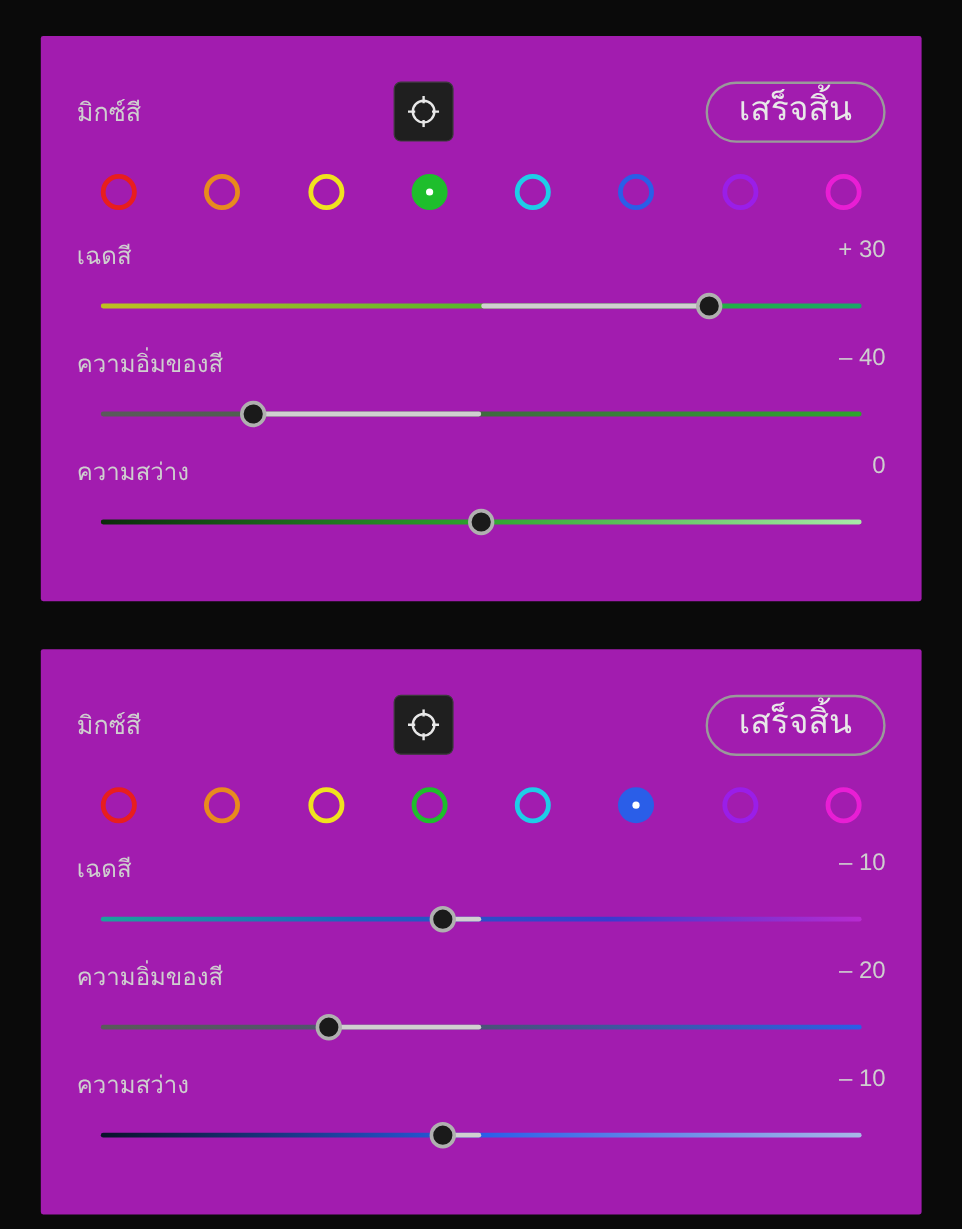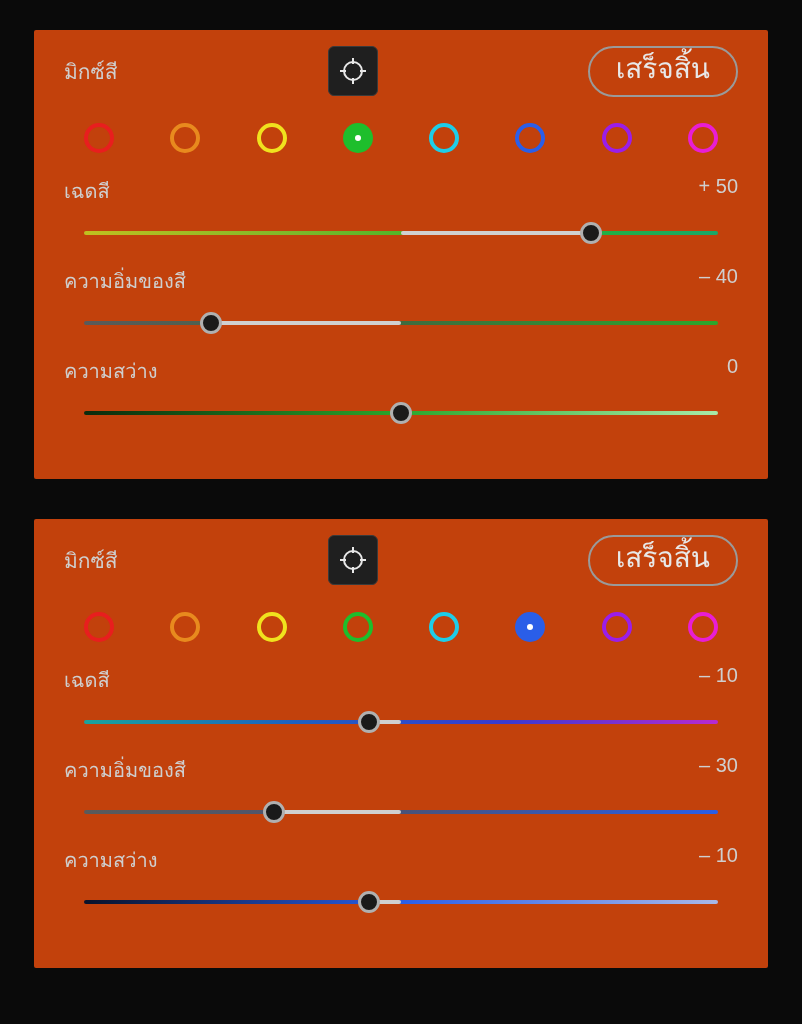--- a/index.html
+++ b/index.html
@@ -10,23 +10,23 @@
     color: #d0d0d0;
     width: 802px;
   }
   .page {
     padding: 30px 34px;
     display: flex;
     flex-direction: column;
     gap: 40px;
   }
   .panel {
-    background: #c2410c;
+    background: #a21caf;
     border-radius: 2px;
-    padding: 16px 30px 34px 30px;
+    padding: 38px 30px 34px 30px;
   }
   .panel-header {
     display: flex;
     align-items: center;
     justify-content: space-between;
     margin-bottom: 26px;
   }
   .panel-title {
     font-size: 21px;
     color: #cfcfcf;
@@ -157,21 +157,21 @@
           <div class="dot"></div>
         </div>
         <div class="swatch ring" style="--c: #1ecde8;"></div>
         <div class="swatch ring" style="--c: #2a5ee8;"></div>
         <div class="swatch ring" style="--c: #9a1ee8;"></div>
         <div class="swatch ring" style="--c: #e81ed4;"></div>
       </div>
       <div class="slider-row">
         <div class="slider-head">
           <span>เฉดสี</span>
-          <span>+ 50</span>
+          <span>+ 30</span>
         </div>
         <div class="slider-track-wrap">
           <div class="slider-track" style="background: linear-gradient(90deg, rgb(192, 192, 32), rgb(125, 184, 42), rgb(40, 180, 40), rgb(26, 168, 104));"></div>
           <div class="slider-fill" style="left: calc(50% + 0px); width: calc(30% - 12px);"></div>
           <div class="slider-thumb" style="left: calc(80% - 12px);"></div>
         </div>
       </div>
       <div class="slider-row">
         <div class="slider-head">
           <span>ความอิ่มของสี</span>
@@ -227,21 +227,21 @@
         </div>
         <div class="slider-track-wrap">
           <div class="slider-track" style="background: linear-gradient(90deg, rgb(26, 163, 156), rgb(30, 96, 192), rgb(58, 58, 208), rgb(184, 42, 208));"></div>
           <div class="slider-fill" style="left: calc(45% + 2px); width: calc(5% - 2px);"></div>
           <div class="slider-thumb" style="left: calc(45% + 2px);"></div>
         </div>
       </div>
       <div class="slider-row">
         <div class="slider-head">
           <span>ความอิ่มของสี</span>
-          <span>– 30</span>
+          <span>– 20</span>
         </div>
         <div class="slider-track-wrap">
           <div class="slider-track" style="background: linear-gradient(90deg, rgb(90, 90, 90), rgb(74, 82, 120), rgb(42, 94, 232));"></div>
           <div class="slider-fill" style="left: calc(30% + 8px); width: calc(20% - 8px);"></div>
           <div class="slider-thumb" style="left: calc(30% + 8px);"></div>
         </div>
       </div>
       <div class="slider-row">
         <div class="slider-head">
           <span>ความสว่าง</span>

